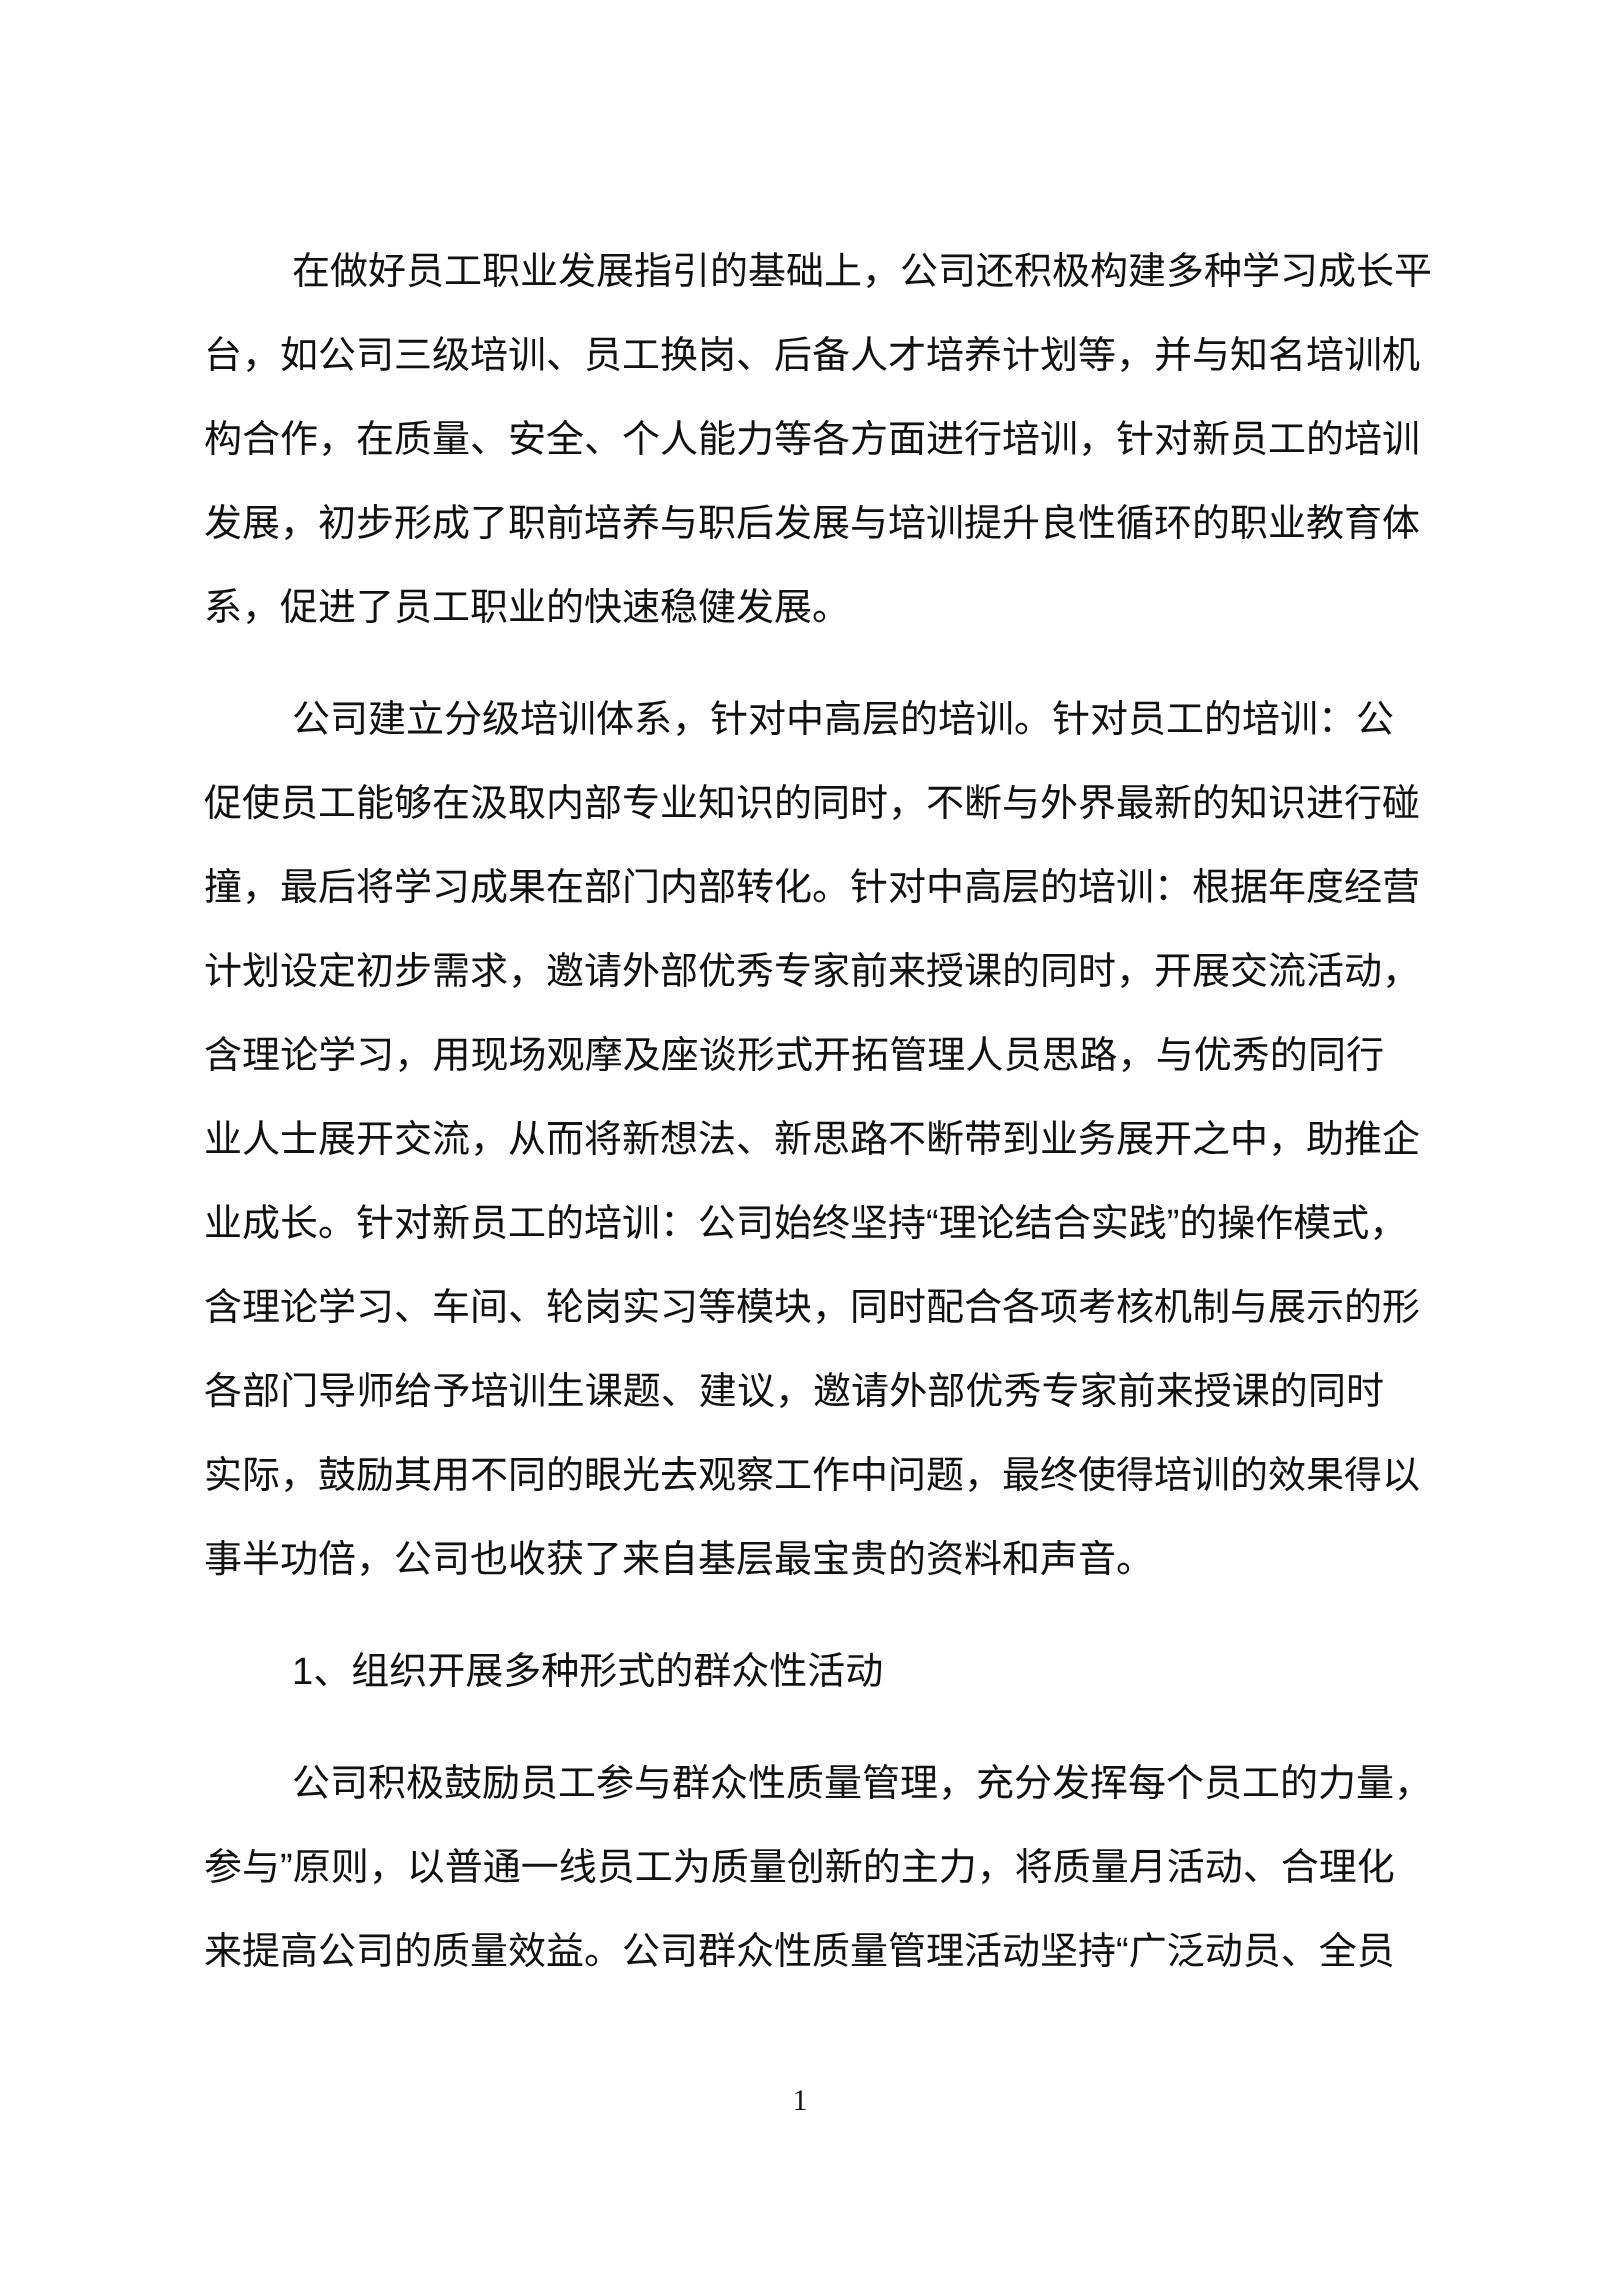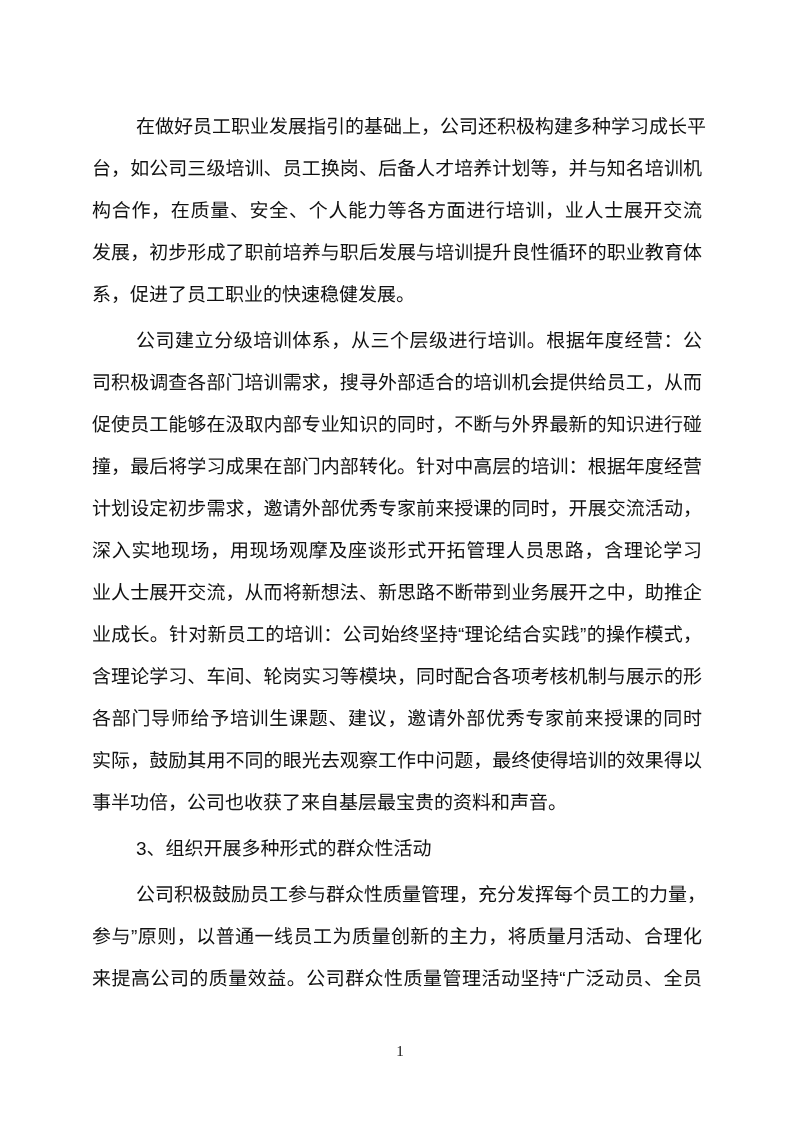--- a/index.html
+++ b/index.html
@@ -15,21 +15,21 @@
     color: #111111;
     overflow: hidden;
   }
   .doc {
     position: absolute;
     top: 102px;
     left: 88px;
     right: 94px;
   }
   .doc p {
-    margin: 4px;
+    margin: 14px;
     padding: 0;
   }
   .line {
     font-size: 19px;
     line-height: 42px;
     height: 42px;
     white-space: nowrap;
     text-align: justify;
     text-align-last: justify;
     letter-spacing: 0;
@@ -57,42 +57,41 @@
   }
 </style>
 </head>
 <body>
 
 <div class="doc">
 
   <p>
     <span class="line ind" style="display:block">在做好员工职业发展指引的基础上，公司还积极构建多种学习成长平</span>
     <span class="line" style="display:block">台，如公司三级培训、员工换岗、后备人才培养计划等，并与知名培训机</span>
-    <span class="line" style="display:block">构合作，在质量、安全、个人能力等各方面进行培训，业人士展开交流</span>
+    <span class="line" style="display:block">构合作，在质量、安全、个人能力等各方面进行培训，针对新员工的培训</span>
     <span class="line" style="display:block">发展，初步形成了职前培养与职后发展与培训提升良性循环的职业教育体</span>
     <span class="line noj" style="display:block">系，促进了员工职业的快速稳健发展。</span>
   </p>
 
   <p>
-    <span class="line ind" style="display:block">公司建立分级培训体系，从三个层级进行培训。根据年度经营：公</span>
-    <span class="line" style="display:block">司积极调查各部门培训需求，搜寻外部适合的培训机会提供给员工，从而</span>
+    <span class="line ind" style="display:block">公司建立分级培训体系，针对中高层的培训。针对员工的培训：公</span>
     <span class="line" style="display:block">促使员工能够在汲取内部专业知识的同时，不断与外界最新的知识进行碰</span>
     <span class="line" style="display:block">撞，最后将学习成果在部门内部转化。针对中高层的培训：根据年度经营</span>
     <span class="line" style="display:block">计划设定初步需求，邀请外部优秀专家前来授课的同时，开展交流活动，</span>
-    <span class="line" style="display:block">深入实地现场，用现场观摩及座谈形式开拓管理人员思路，含理论学习</span>
+    <span class="line" style="display:block">含理论学习，用现场观摩及座谈形式开拓管理人员思路，与优秀的同行</span>
     <span class="line" style="display:block">业人士展开交流，从而将新想法、新思路不断带到业务展开之中，助推企</span>
     <span class="line" style="display:block">业成长。针对新员工的培训：公司始终坚持“理论结合实践”的操作模式，</span>
     <span class="line" style="display:block">含理论学习、车间、轮岗实习等模块，同时配合各项考核机制与展示的形</span>
     <span class="line" style="display:block">各部门导师给予培训生课题、建议，邀请外部优秀专家前来授课的同时</span>
     <span class="line" style="display:block">实际，鼓励其用不同的眼光去观察工作中问题，最终使得培训的效果得以</span>
     <span class="line noj" style="display:block">事半功倍，公司也收获了来自基层最宝贵的资料和声音。</span>
   </p>
 
   <p>
-    <span class="line ind noj" style="display:block">3、组织开展多种形式的群众性活动</span>
+    <span class="line ind noj" style="display:block">1、组织开展多种形式的群众性活动</span>
   </p>
 
   <p>
     <span class="line ind noj" style="display:block">公司积极鼓励员工参与群众性质量管理，充分发挥每个员工的力量，</span>
     <span class="line" style="display:block">参与”原则，以普通一线员工为质量创新的主力，将质量月活动、合理化</span>
     <span class="line" style="display:block">来提高公司的质量效益。公司群众性质量管理活动坚持“广泛动员、全员</span>
   </p>
 
 </div>
 

